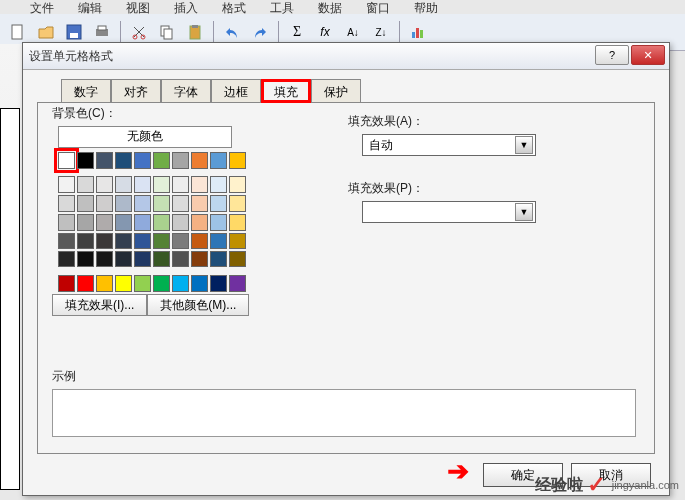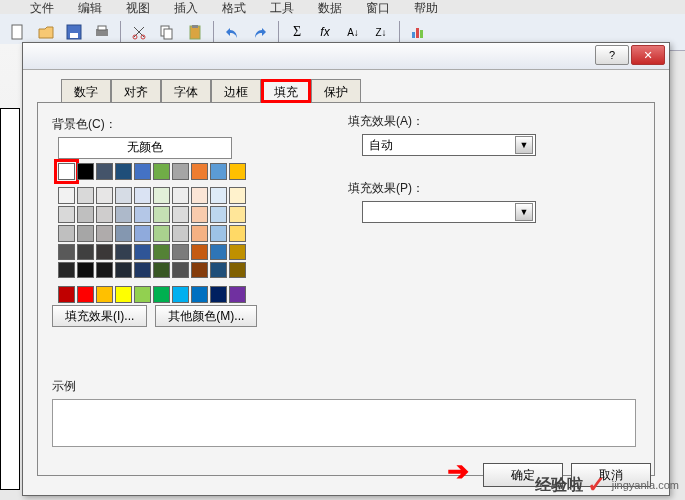--- a/index.html
+++ b/index.html
@@ -100,21 +100,21 @@
     z-index: 2;
   }
   .tab-highlight {
     border: 3px solid #ff0000;
     padding: 2px 10px 2px 10px;
   }
   .panel {
     border: 1px solid #888;
     background: #f4f4f4;
     height: 346px;
-    padding: 13px 14px;
+    padding: 2px 14px;
     position: relative;
   }
   .section-label { display:block; margin-bottom:4px; color:#222;}
   .nocolor-btn {
     width: 172px;
     height: 20px;
     border: 1px solid #888;
     background: #fff;
     text-align: center;
     line-height: 18px;
@@ -149,21 +149,21 @@
     align-items: center;
     justify-content: space-between;
     padding: 0 2px 0 6px;
     font-size: 12px;
     margin-bottom: 24px;
   }
   .combo-arrow { width:16px; height:16px; background:linear-gradient(#fff,#ccc); border:1px solid #888; display:flex;align-items:center;justify-content:center; font-size:9px;}
   .pattern-combo .combo-arrow { margin-left:auto;}
   .example-box {
     position:absolute;
-    left:14px; bottom:28px;
+    left:14px; bottom:16px;
     width: 584px;
   }
   .example-frame {
     border:1px solid #999;
     height: 46px;
     background:#fff;
     margin-top:4px;
   }
   .dialog-footer {
     position:absolute;
@@ -299,20 +299,21 @@
         <rect x="10" y="6" width="3" height="8" fill="#7ac74a"></rect>
       </svg>
     </div>
 </div>
 
 <div class="sheet-bg"></div>
 <div class="sheet-cell"></div>
 
 <div class="dialog">
   <div class="titlebar">
+    <span class="titlebar-text">设置单元格格式</span>
     <div class="titlebar-btns">
       <div class="tb-btn">?</div>
       <div class="tb-btn tb-close">✕</div>
     </div>
   </div>
   <div class="dialog-body">
     <div class="tabs">
       <div class="tab">数字</div>
       <div class="tab">对齐</div>
       <div class="tab">字体</div>
@@ -407,21 +408,21 @@
             <div class="swatch" style="background: rgb(255, 255, 0);"></div>
             <div class="swatch" style="background: rgb(146, 208, 80);"></div>
             <div class="swatch" style="background: rgb(0, 176, 80);"></div>
             <div class="swatch" style="background: rgb(0, 176, 240);"></div>
             <div class="swatch" style="background: rgb(0, 112, 192);"></div>
             <div class="swatch" style="background: rgb(0, 32, 96);"></div>
             <div class="swatch" style="background: rgb(112, 48, 160);"></div>
           </div>
       </div>
 
-      <div style="display:flex; gap:8px;">
+      <div style="display:flex; ">
         <button class="btn">填充效果(I)...</button>
         <button class="btn">其他颜色(M)...</button>
       </div>
 
       <div class="right-col">
         <span class="section-label">填充效果(A)：</span>
         <div class="combo" style="margin-left:14px;">
           <span>自动</span>
           <div class="combo-arrow">▼</div>
         </div>

